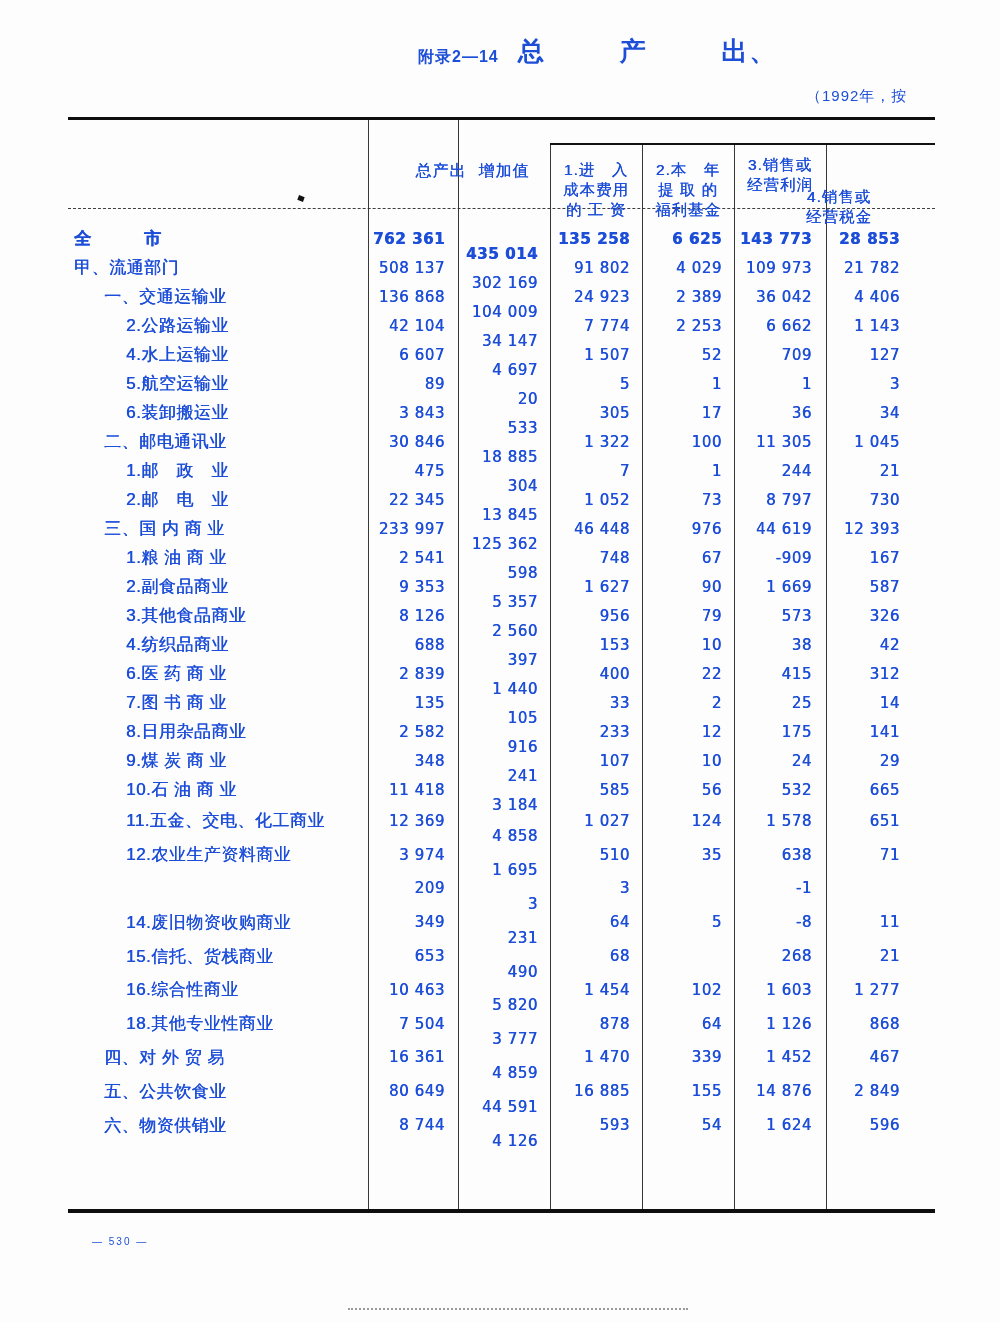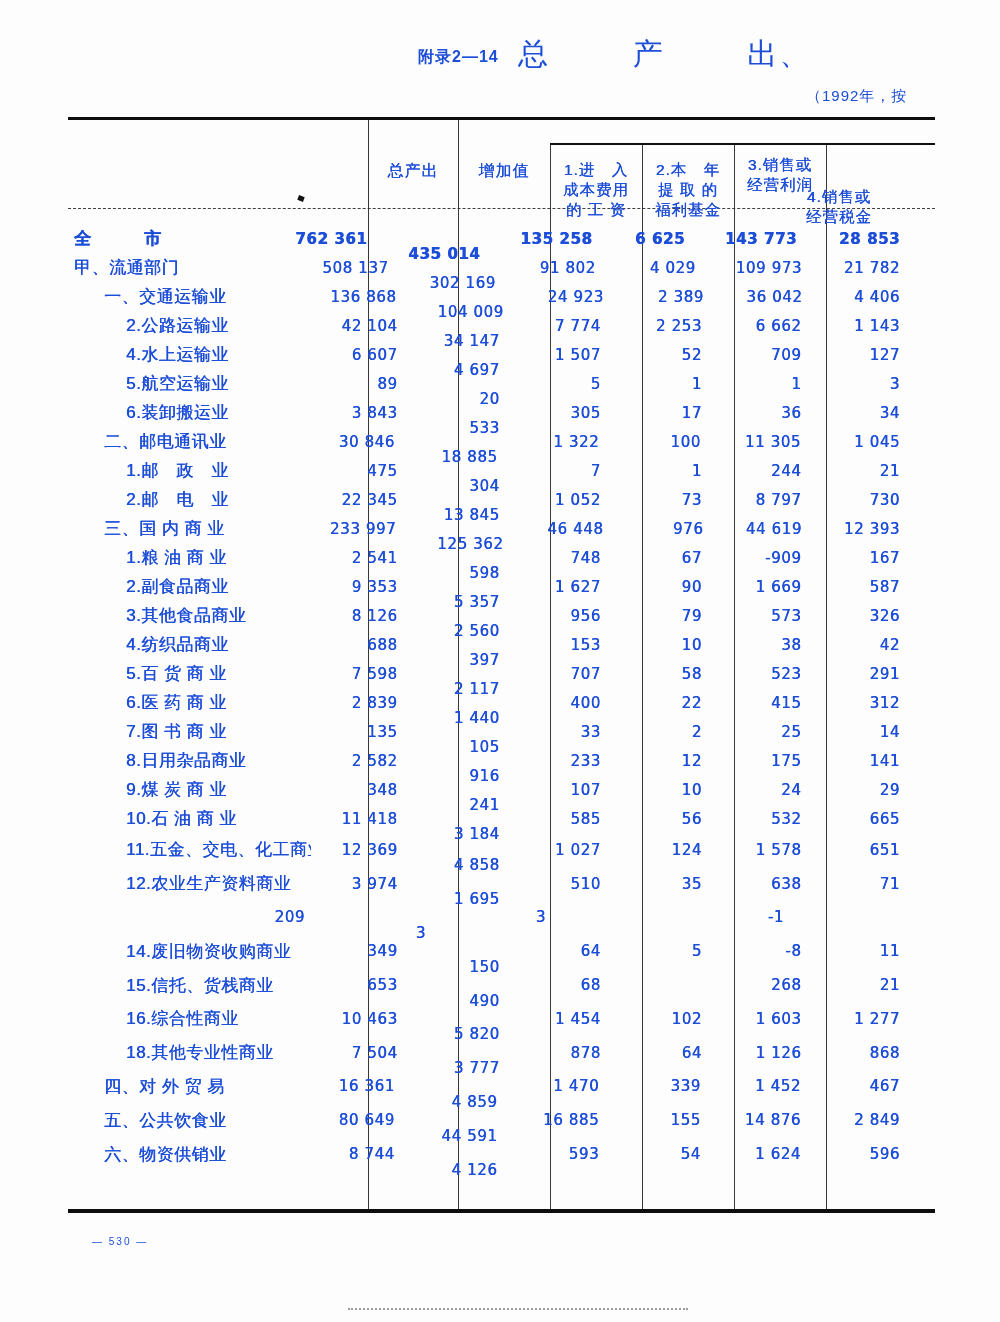--- a/index.html
+++ b/index.html
@@ -12,21 +12,21 @@
     color:#1d4ed8;
     overflow:hidden;
   }
   .tag{
     position:absolute;left:418px;top:47px;
     font-size:16px;font-weight:bold;letter-spacing:1px;
     white-space:pre;
   }
   .title{
     position:absolute;left:518px;top:34px;
-    font-size:30px;font-weight:normal;
+    font-size:26px;font-weight:bold;
     white-space:pre;letter-spacing:2px;
   }
   .subtitle{
     position:absolute;left:806px;top:87px;
     font-size:15px;letter-spacing:1px;white-space:pre;
   }
   .rule{position:absolute;background:#0e0e0e;}
   .rule.top{left:68px;top:117px;width:867px;height:3px;}
   .rule.bottom{left:68px;top:1209px;width:867px;height:4px;}
   .vline{position:absolute;width:1.4px;background:#1c1c1c;opacity:.88;}
@@ -39,21 +39,21 @@
   .hcell{
     position:absolute;text-align:center;
     font-size:15.5px;letter-spacing:1px;
     text-shadow:.35px 0 0 currentColor;
     white-space:pre;line-height:20px;
   }
   .hcell.plain{top:158px;height:26px;line-height:26px;font-size:16px;}
   .hcell.boxed{top:144px;height:64px;padding-top:16px;box-sizing:border-box;}
   .hcell.mid2{padding-top:11px;}
   .tbody{position:absolute;left:68px;top:224px;width:867px;}
-  .trow{display:flex;height:29px;align-items:center;gap:28px;}
+  .trow{display:flex;height:29px;align-items:center;}
   .trow.tall{height:33.8px;justify-content:flex-end;}
   .tlabel{
     width:300px;box-sizing:border-box;
     font-size:17px;letter-spacing:.5px;white-space:pre;
     text-shadow:.45px 0 0 currentColor;
     overflow:hidden;
   }
   .ind0{padding-left:6px;}
   .ind1{padding-left:36px;}
   .ind2{padding-left:58px;}
@@ -94,21 +94,21 @@
   <div class="vline" style="left:458px;top:120px;height:1089px;"></div>
   <div class="vline" style="left:550px;top:143px;height:1066px;"></div>
   <div class="vline" style="left:642px;top:143px;height:1066px;"></div>
   <div class="vline" style="left:734px;top:143px;height:1066px;"></div>
   <div class="vline" style="left:826px;top:143px;height:1066px;"></div>
 
   <div class="boxtop"></div>
   <div class="dashline"></div>
   <div class="speck"></div>
 
-  <div class="hcell plain" style="left:368px;width:90px;"><div>总产出</div></div>
+  <div class="hcell plain" style="left:368px;width:90px;padding-left:28px;"><div>总产出</div></div>
   <div class="hcell plain" style="left:458px;width:92px;"><div>增加值</div></div>
   <div class="hcell boxed" style="left:552px;width:88px;"><div>1.进　入</div><div>成本费用</div><div>的 工 资</div></div>
   <div class="hcell boxed" style="left:644px;width:88px;"><div>2.本　年</div><div>提 取 的</div><div>福利基金</div></div>
   <div class="hcell boxed mid2" style="left:736px;width:88px;"><div>3.销售或</div><div>经营利润</div></div>
   <div class="hcell boxed mid2" style="left:789px;width:100px;margin-top:32px;"><div>4.销售或</div><div>经营税金</div></div>
 
   <div class="tbody" id="tbody">
       <div class="trow boldrow">
         <div class="tlabel ind0">全　　　市</div>
         <div class="num c0">762 361</div>
@@ -238,29 +238,20 @@
       <div class="trow">
         <div class="tlabel ind2">4.纺织品商业</div>
         <div class="num c0">688</div>
         <div class="num c1">397</div>
         <div class="num c2">153</div>
         <div class="num c3">10</div>
         <div class="num c4">38</div>
         <div class="num c5">42</div>
       </div>
       <div class="trow">
-        <div class="tlabel ind2">5.百 货 商 业</div>
-        <div class="num c0">7 598</div>
-        <div class="num c1">2 117</div>
-        <div class="num c2">707</div>
-        <div class="num c3">58</div>
-        <div class="num c4">523</div>
-        <div class="num c5">291</div>
-      </div>
-      <div class="trow">
         <div class="tlabel ind2">6.医 药 商 业</div>
         <div class="num c0">2 839</div>
         <div class="num c1">1 440</div>
         <div class="num c2">400</div>
         <div class="num c3">22</div>
         <div class="num c4">415</div>
         <div class="num c5">312</div>
       </div>
       <div class="trow">
         <div class="tlabel ind2">7.图 书 商 业</div>
@@ -320,21 +311,21 @@
         <div class="num c0">209</div>
         <div class="num c1">3</div>
         <div class="num c2">3</div>
         <div class="num c3"></div>
         <div class="num c4">-1</div>
         <div class="num c5"></div>
       </div>
       <div class="trow tall">
         <div class="tlabel ind2">14.废旧物资收购商业</div>
         <div class="num c0">349</div>
-        <div class="num c1">150</div>
+        <div class="num c1">231</div>
         <div class="num c2">64</div>
         <div class="num c3">5</div>
         <div class="num c4">-8</div>
         <div class="num c5">11</div>
       </div>
       <div class="trow tall">
         <div class="tlabel ind2">15.信托、货栈商业</div>
         <div class="num c0">653</div>
         <div class="num c1">490</div>
         <div class="num c2">68</div>

